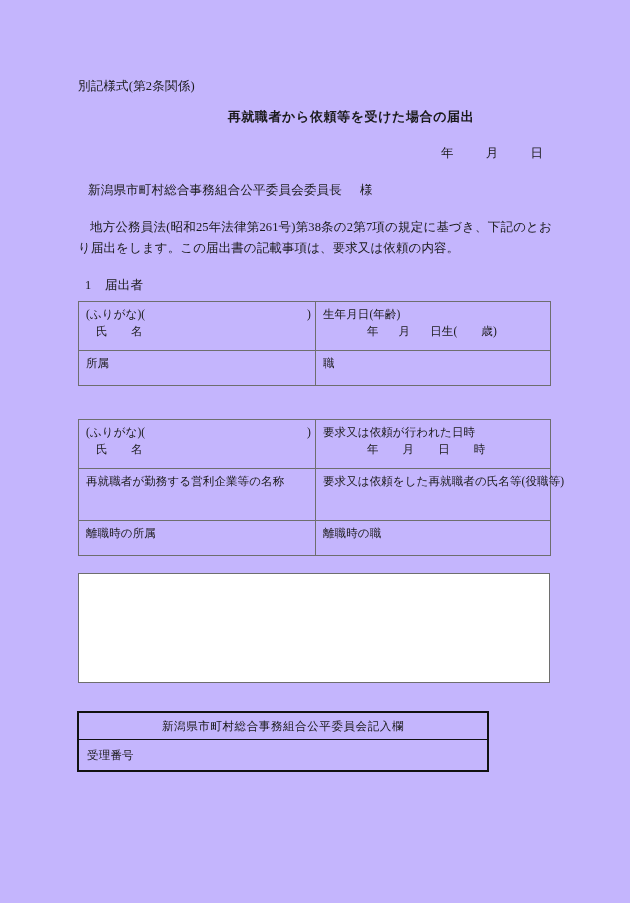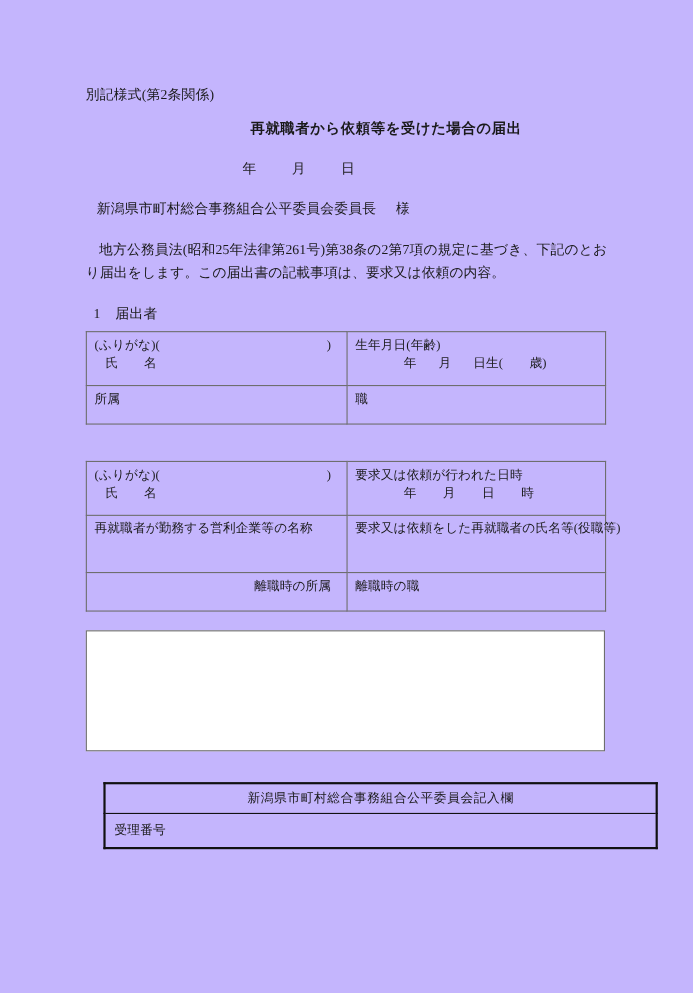--- a/index.html
+++ b/index.html
@@ -41,21 +41,21 @@
     font-size: 13px;
     font-weight: bold;
     letter-spacing: 0.6px;
     margin-left: 36px;
   }
   .date-line {
     position: absolute;
     left: 0;
     top: 145px;
     width: 552px;
-    text-align: center;
+    text-align: right;
     font-size: 12.5px;
   }
   .date-line .seg { display: inline-block; }
   .date-line .sp-wide { display: inline-block; width: 26px; }
   .date-line .sp-end { display: inline-block; width: 6px; }
 
   .addressee {
     position: absolute;
     left: 88px;
     top: 182px;
@@ -88,21 +88,21 @@
   
   .ftable {
     position: absolute;
     border-collapse: collapse;
     table-layout: fixed;
     font-size: 11.5px;
   }
   .ftable td {
     border: 1px solid #6e6e6e;
     vertical-align: top;
-    padding: 4px 14px 3px 7px;
+    padding: 4px 4px 3px 7px;
     line-height: 17px;
     letter-spacing: 0.1px;
   }
   .cell-line { display: block; white-space: nowrap; }
 
   
   .furi {
     display: flex;
     justify-content: space-between;
     align-items: baseline;
@@ -227,36 +227,36 @@
       </tr>
       <tr>
         <td style="height:44px;">
           <span class="cell-line">再就職者が勤務する営利企業等の名称</span>
         </td>
         <td>
           <span class="cell-line">要求又は依頼をした再就職者の氏名等(役職等)</span>
         </td>
       </tr>
       <tr>
-        <td style="height:27px;text-align:right;">
+        <td style="height:27px;">
           <span class="cell-line">離職時の所属</span>
         </td>
         <td>
           <span class="cell-line">離職時の職</span>
         </td>
       </tr>
     </tbody>
   </table>
 
 
   <div class="freebox" style="left:78px; top:573px; width:470px; height:108px;">
     <span style="display:block; padding:6px 8px; font-size:11.5px; line-height:17px;"></span>
   </div>
 
-  <table class="offtable" style="left:94px; top:711px; width:504px;">
+  <table class="offtable" style="left:77px; top:711px; width:412px;">
     <tbody>
       <tr>
         <td class="head" style="height:18px;">新潟県市町村総合事務組合公平委員会記入欄</td>
       </tr>
       <tr>
         <td style="height:22px;">
           <span>受理番号</span><span></span>
         </td>
       </tr>
     </tbody>

